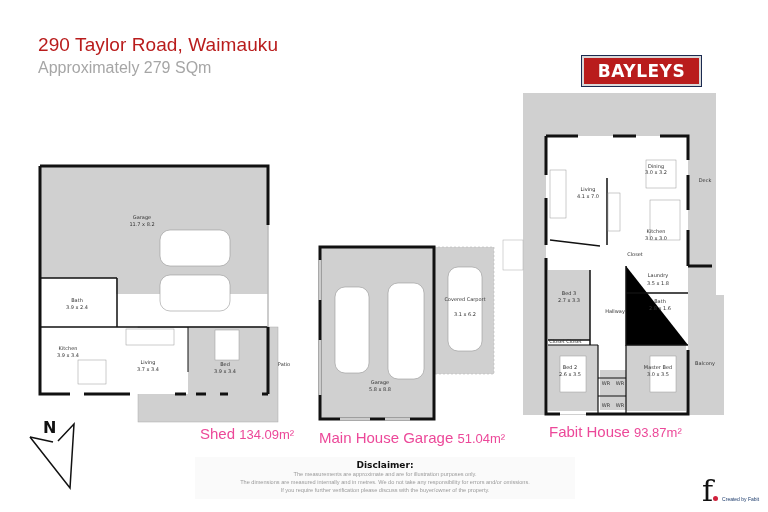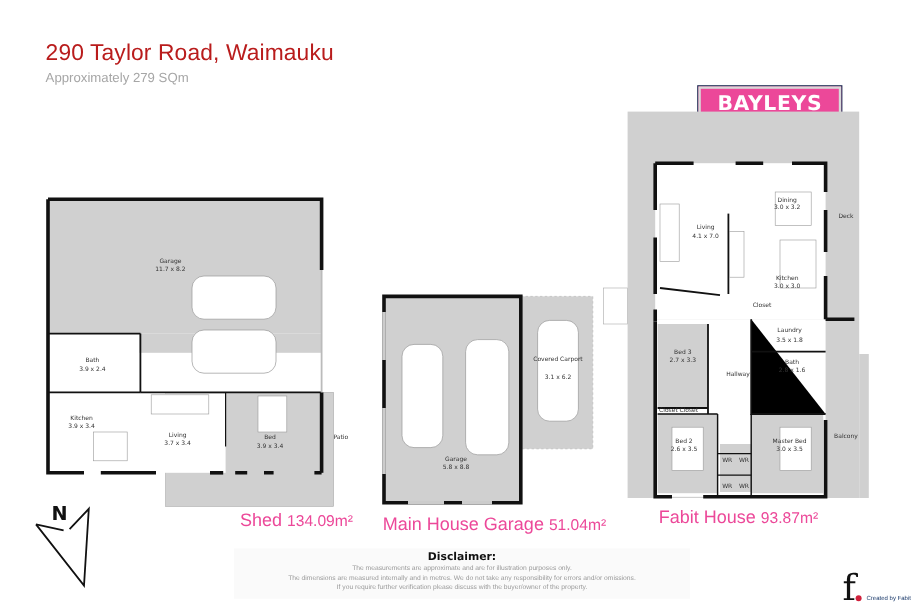--- a/index.html
+++ b/index.html
@@ -1,20 +1,20 @@
 <!DOCTYPE html>
 <html><head>
 <meta charset="utf-8">
 <style>
   html,body{margin:0;padding:0;background:#ffffff;}
   body{width:768px;height:512px;position:relative;overflow:hidden;font-family:"Liberation Sans",sans-serif;color:#222;}
   .abs{position:absolute;}
   .title{left:38px;top:34px;font-size:19px;color:#b91c1c;letter-spacing:0.1px;}
-  .subtitle{left:38px;top:59px;font-size:11px;color:#a6a6a6;}
-  .logo{left:582px;top:72px;width:115px;height:26px;background:#ec4899;border:2px solid #d9d9d9;box-shadow:0 0 0 1px #1b2a50;display:flex;align-items:center;justify-content:center;}
+  .subtitle{left:38px;top:59px;font-size:16px;color:#a6a6a6;}
+  .logo{left:582px;top:56px;width:115px;height:26px;background:#b91c1c;border:2px solid #d9d9d9;box-shadow:0 0 0 1px #1b2a50;display:flex;align-items:center;justify-content:center;}
   .logo span{color:#fff;font-weight:bold;font-size:17px;letter-spacing:0.5px;font-family:"DejaVu Sans",sans-serif;}
   .plan{position:absolute;left:0;top:0;}
   .room-label{font-family:"DejaVu Sans",sans-serif;font-size:5px;fill:#333;text-anchor:middle;}
   .plan-caption{font-size:15px;color:#ec4899;white-space:nowrap;}
   .plan-caption .area{font-size:13px;}
   .disclaimer{left:195px;top:457px;width:380px;height:42px;background:#fafafa;text-align:center;}
   .disclaimer .head{font-family:"DejaVu Sans",sans-serif;font-weight:bold;font-size:9px;color:#111;margin-top:3px;}
   .disclaimer .line{font-size:5.6px;color:#9a9a9a;line-height:8px;}
   .fabit{left:702px;top:478px;display:flex;align-items:flex-end;}
   .fabit .f{font-family:"DejaVu Serif",serif;font-size:30px;line-height:26px;color:#111;}

